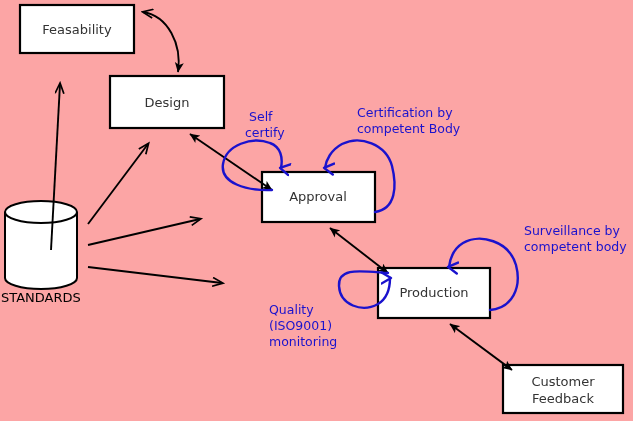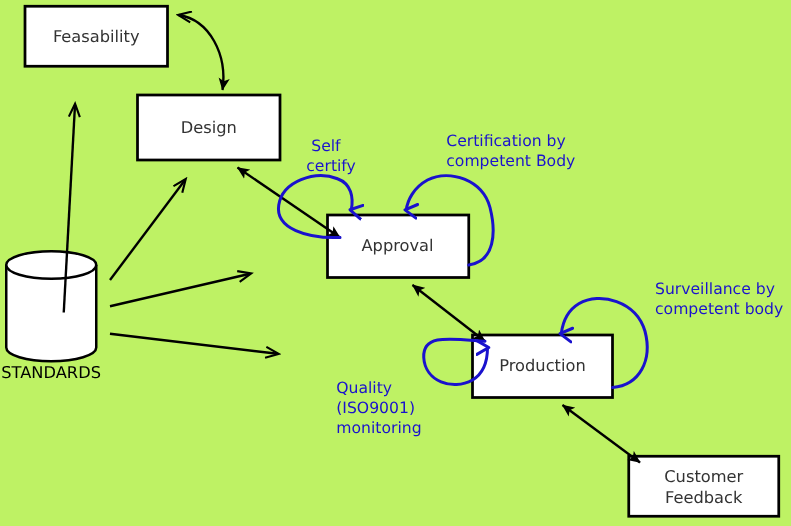--- a/index.html
+++ b/index.html
@@ -8,21 +8,21 @@
     padding: 0;
     background: #ffffff;
   }
   body {
     font-family: "DejaVu Sans", sans-serif;
   }
   #diagram-root {
     position: relative;
     width: 633px;
     height: 421px;
-    background: #bef264;
+    background: #fca5a5;
     overflow: hidden;
   }
   #diagram-svg {
     position: absolute;
     left: 0;
     top: 0;
     width: 633px;
     height: 421px;
   }
   .node-box {

